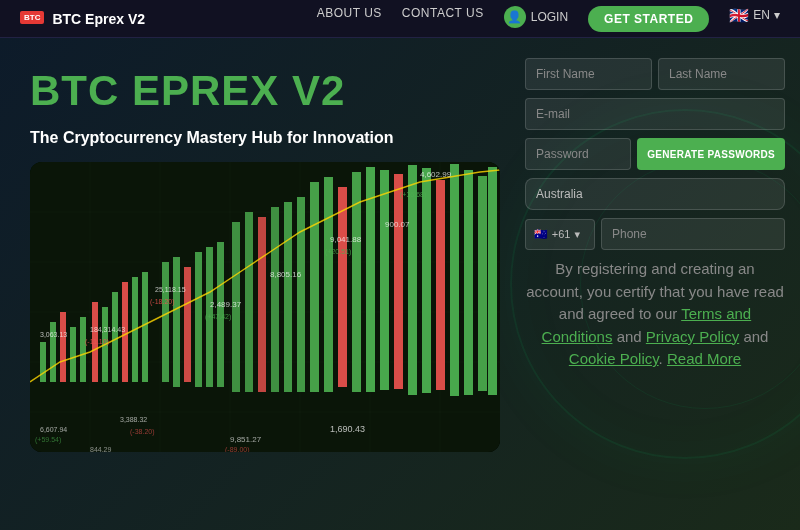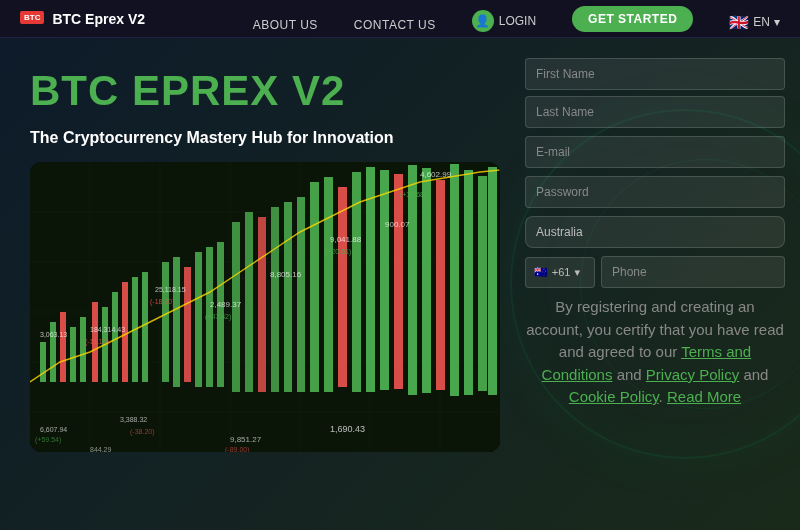--- a/index.html
+++ b/index.html
@@ -33,22 +33,22 @@
     .logo-icon {
       background: #e53935;
       color: #fff;
       font-size: 8px;
       font-weight: bold;
       padding: 2px 4px;
       border-radius: 2px;
     }
     .navbar-links {
       display: flex;
-      align-items: flex-end;
-      gap: 36px;
+      align-items: flex-start;
+      gap: 20px;
     }
     .navbar-links a {
       color: #ccc;
       text-decoration: none;
       font-size: 12px;
       letter-spacing: 0.5px;
     }
     .login-btn {
       display: flex;
       align-items: center;
@@ -187,21 +187,20 @@
       font-weight: 900;
       color: #fff;
       text-align: center;
       line-height: 1.3;
       margin-bottom: 5px;
       letter-spacing: 0.5px;
     }
     .form-row {
       display: flex;
       gap: 6px;
-      flex-direction: column;
     }
     .form-input {
       background: rgba(255,255,255,0.08);
       border: 1px solid rgba(255,255,255,0.15);
       border-radius: 4px;
       padding: 8px 10px;
       color: #bbb;
       font-size: 12px;
       width: 100%;
       outline: none;
@@ -418,20 +417,21 @@
 
     <div class="form-row">
       <input class="form-input" type="text" placeholder="First Name" style="">
       <input class="form-input" type="text" placeholder="Last Name" style="">
     </div>
 
     <input class="form-input" type="email" placeholder="E-mail" style="">
 
     <div class="password-row">
       <input class="form-input" type="password" placeholder="Password" style="">
+      <button class="generate-btn">GENERATE PASSWORDS</button>
     </div>
 
     <select class="country-select">
       <option>Australia</option>
       <option>United States</option>
       <option>United Kingdom</option>
       <option>Canada</option>
     </select>
 
     <div class="phone-row">

